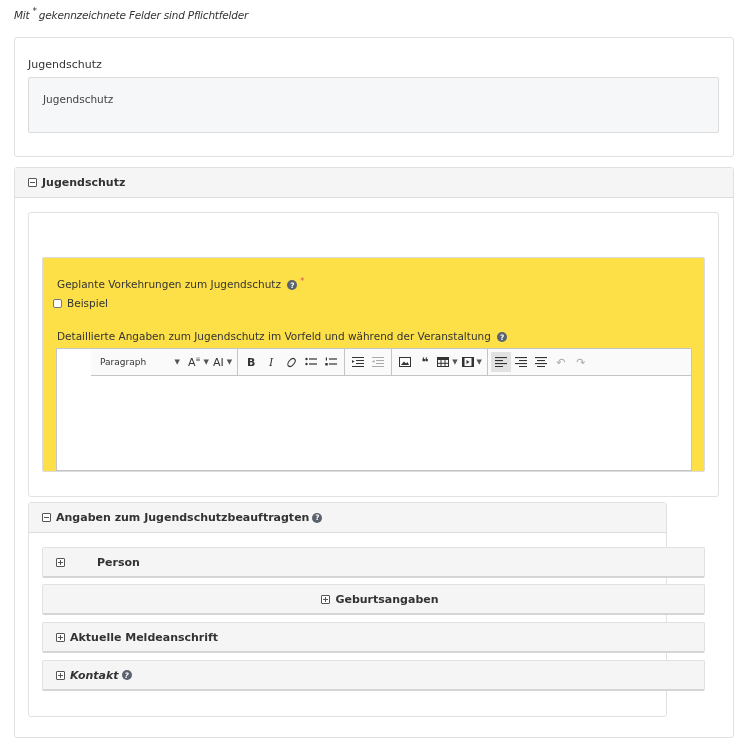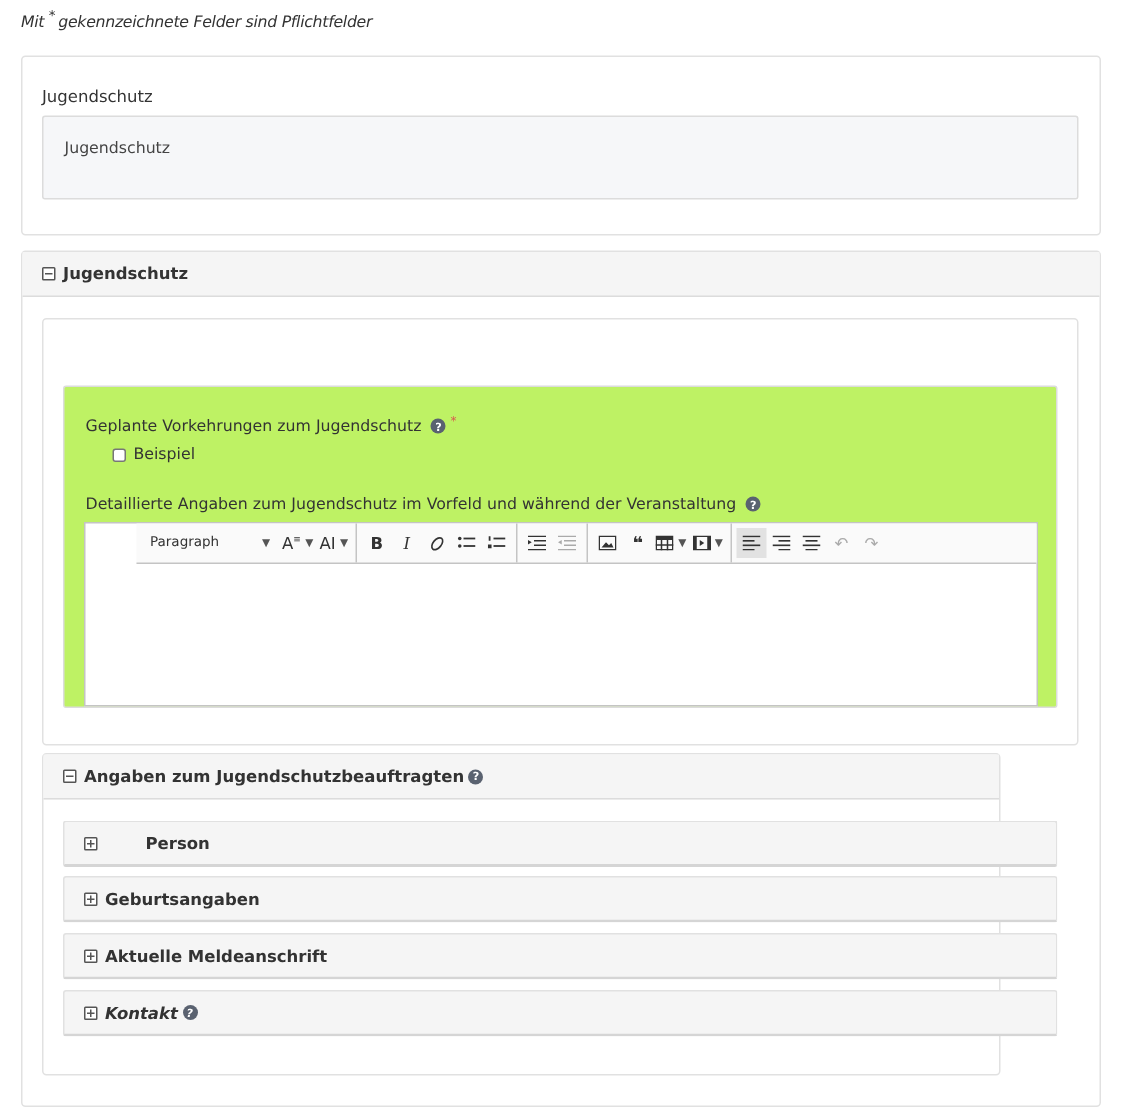--- a/index.html
+++ b/index.html
@@ -47,24 +47,24 @@
     margin-left: 3px; vertical-align: middle;
   }
   .req { color: #d9534f; font-size: 8px; position: relative; top: -4px; margin-left: 3px; }
 
   .p-jugend { left: 14px; top: 167px; width: 720px; height: 571px; }
   .p-vork { left: 13px; top: 44px; width: 691px; height: 285px; }
   .p-angaben { left: 13px; top: 334px; width: 639px; height: 215px; }
 
   .inner-box {
     position: absolute; left: 13px; top: 44px; width: 663px; height: 215px;
-    background: #bef264; border: 1px solid #dcdcdc; border-radius: 2px;
+    background: #fde047; border: 1px solid #dcdcdc; border-radius: 2px;
   }
   .inner-box .lbl1 { position: absolute; left: 14px; top: 20px; font-size: 10.5px; color: #333; }
-  .inner-box .chk { position: absolute; left: 32px; top: 39px; font-size: 10.5px; color: #333; display: flex; align-items: center; }
+  .inner-box .chk { position: absolute; left: 10px; top: 39px; font-size: 10.5px; color: #333; display: flex; align-items: center; }
   .chkbox { width: 9px; height: 9px; border: 1px solid #777; border-radius: 2px; background: #fff; margin-right: 5px; cursor: pointer; }
   .inner-box .lbl2 { position: absolute; left: 14px; top: 72px; font-size: 10.5px; color: #333; }
 
   .editor {
     position: absolute; left: 13px; top: 90px; width: 636px; height: 123px;
     border: 1px solid #c4c4c4; background: #fff; padding-left: 34px;
   }
   .toolbar {
     height: 27px; background: #fafafa; border-bottom: 1px solid #c4c4c4;
     display: flex; align-items: center; font-size: 10px; color: #333;
@@ -257,21 +257,21 @@
     <div class="panel-head">
       <span class="toggle"></span>
       <span>Angaben zum Jugendschutzbeauftragten</span>
       <span class="help">?</span>
     </div>
 
     <div class="sub" style="top:44px;gap:27px;">
       <span class="toggle plus"></span>
       <span>Person</span>
     </div>
-    <div class="sub" style="top:81px;">
+    <div class="sub" style="top:81px;justify-content:center;">
       <span class="toggle plus"></span>
       <span>Geburtsangaben</span>
     </div>
     <div class="sub" style="top:119px;">
       <span class="toggle plus"></span>
       <span>Aktuelle Meldeanschrift</span>
     </div>
     <div class="sub" style="top:157px;font-style:italic;">
       <span class="toggle plus"></span>
       <span>Kontakt</span>

